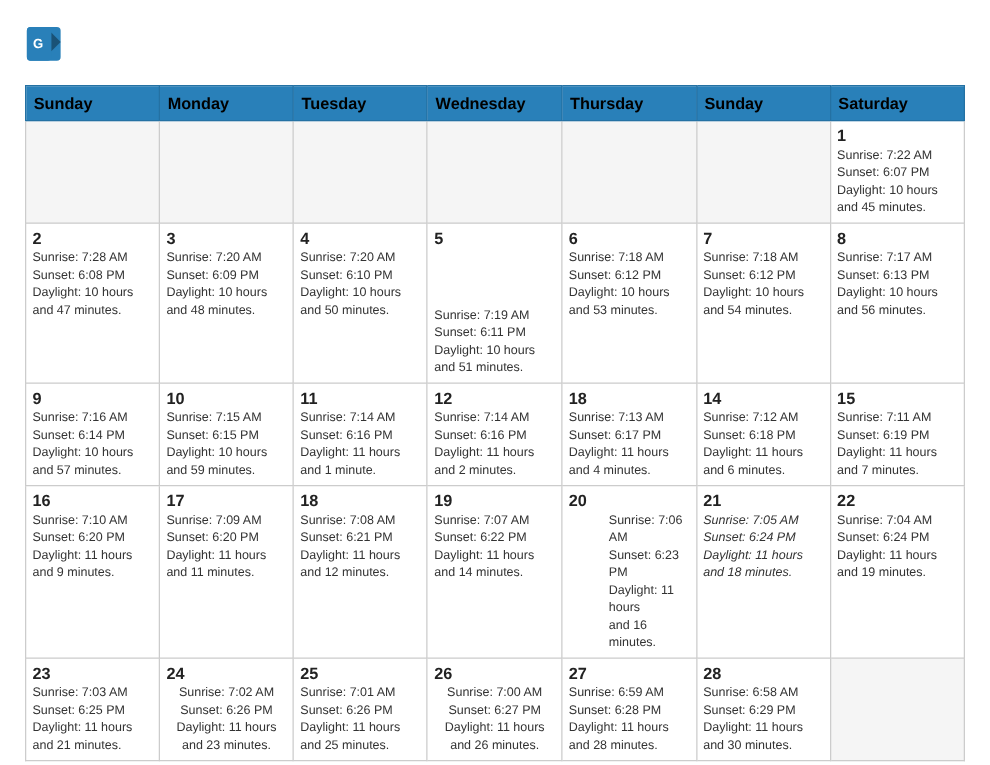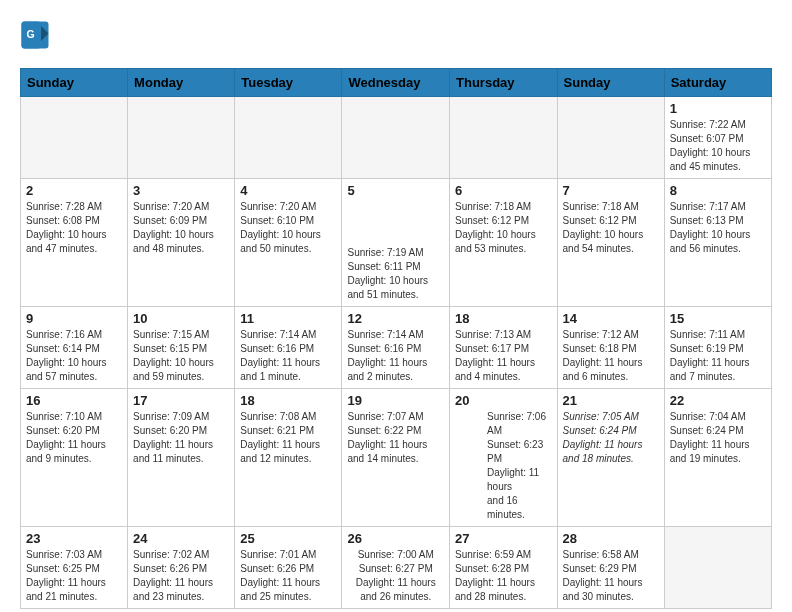--- a/index.html
+++ b/index.html
@@ -296,21 +296,21 @@
       <tr>
         <td>
           <span class="day-number">23</span>
           <div class="day-info" style="white-space: pre-line;">Sunrise: 7:03 AM
 Sunset: 6:25 PM
 Daylight: 11 hours
 and 21 minutes.</div>
         </td>
         <td>
           <span class="day-number">24</span>
-          <div class="day-info" style="white-space: pre-line;">Sunrise: 7:02 AM
+          <div class="day-info" style="white-space: pre-line; text-align: center;">Sunrise: 7:02 AM
 Sunset: 6:26 PM
 Daylight: 11 hours
 and 23 minutes.</div>
         </td>
         <td>
           <span class="day-number">25</span>
           <div class="day-info" style="white-space: pre-line;">Sunrise: 7:01 AM
 Sunset: 6:26 PM
 Daylight: 11 hours
 and 25 minutes.</div>

